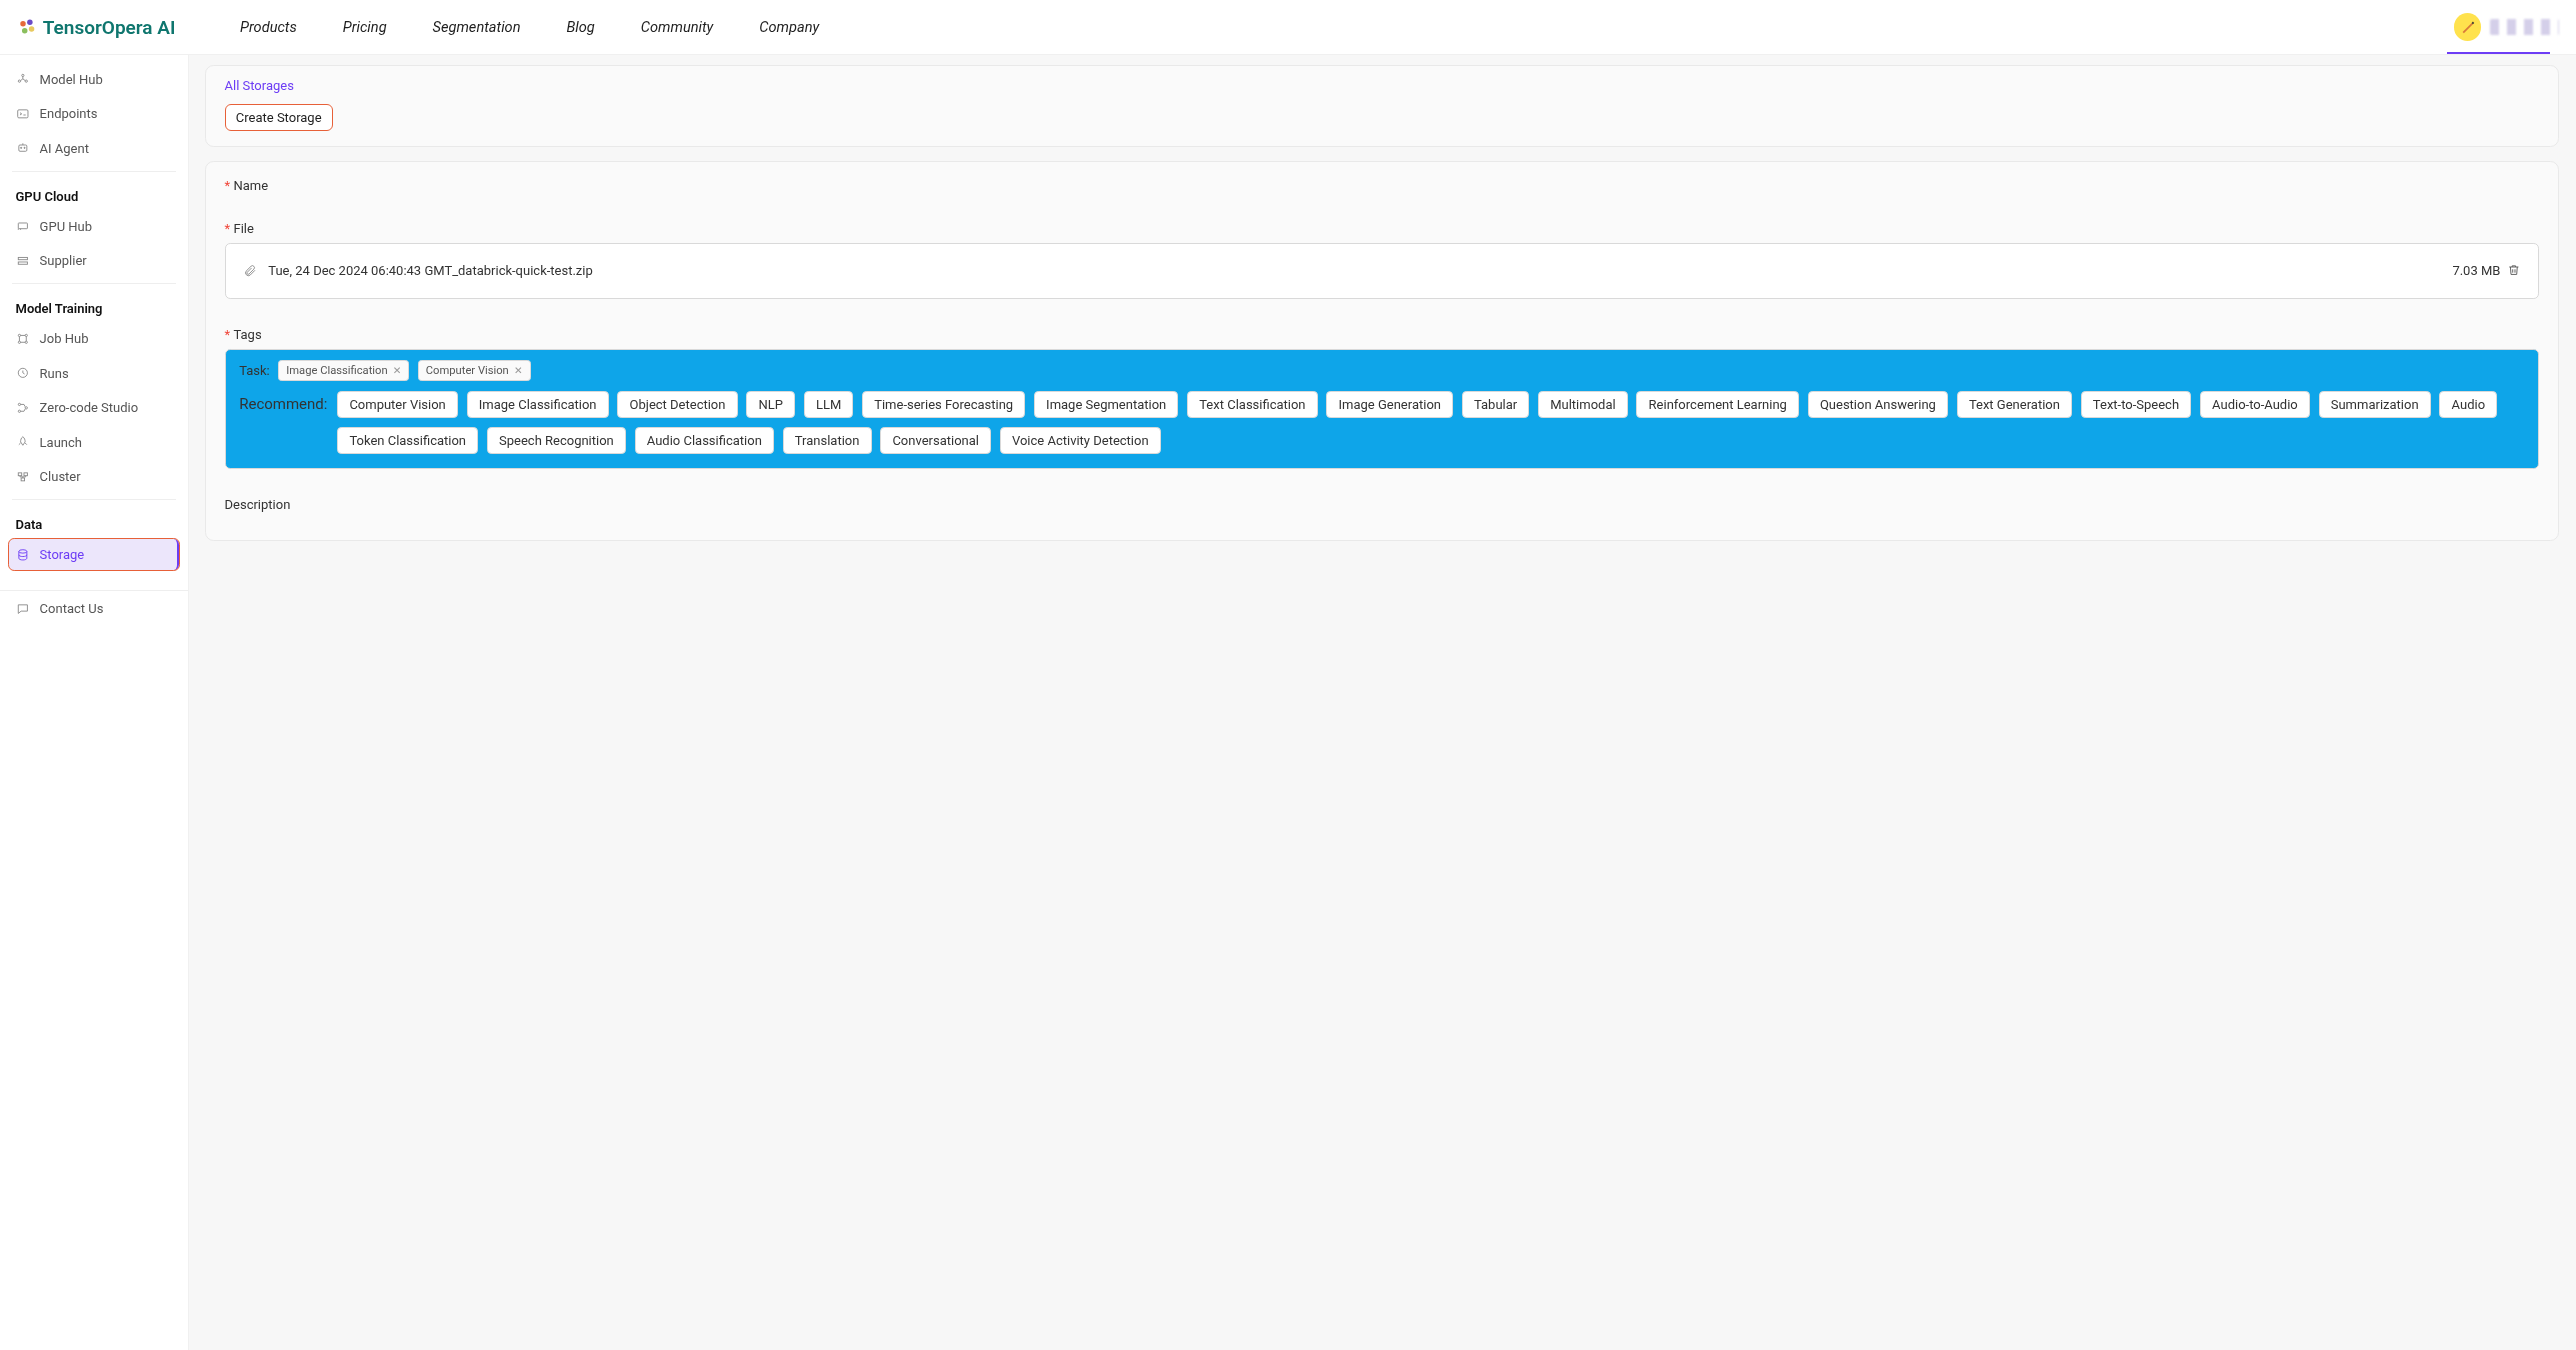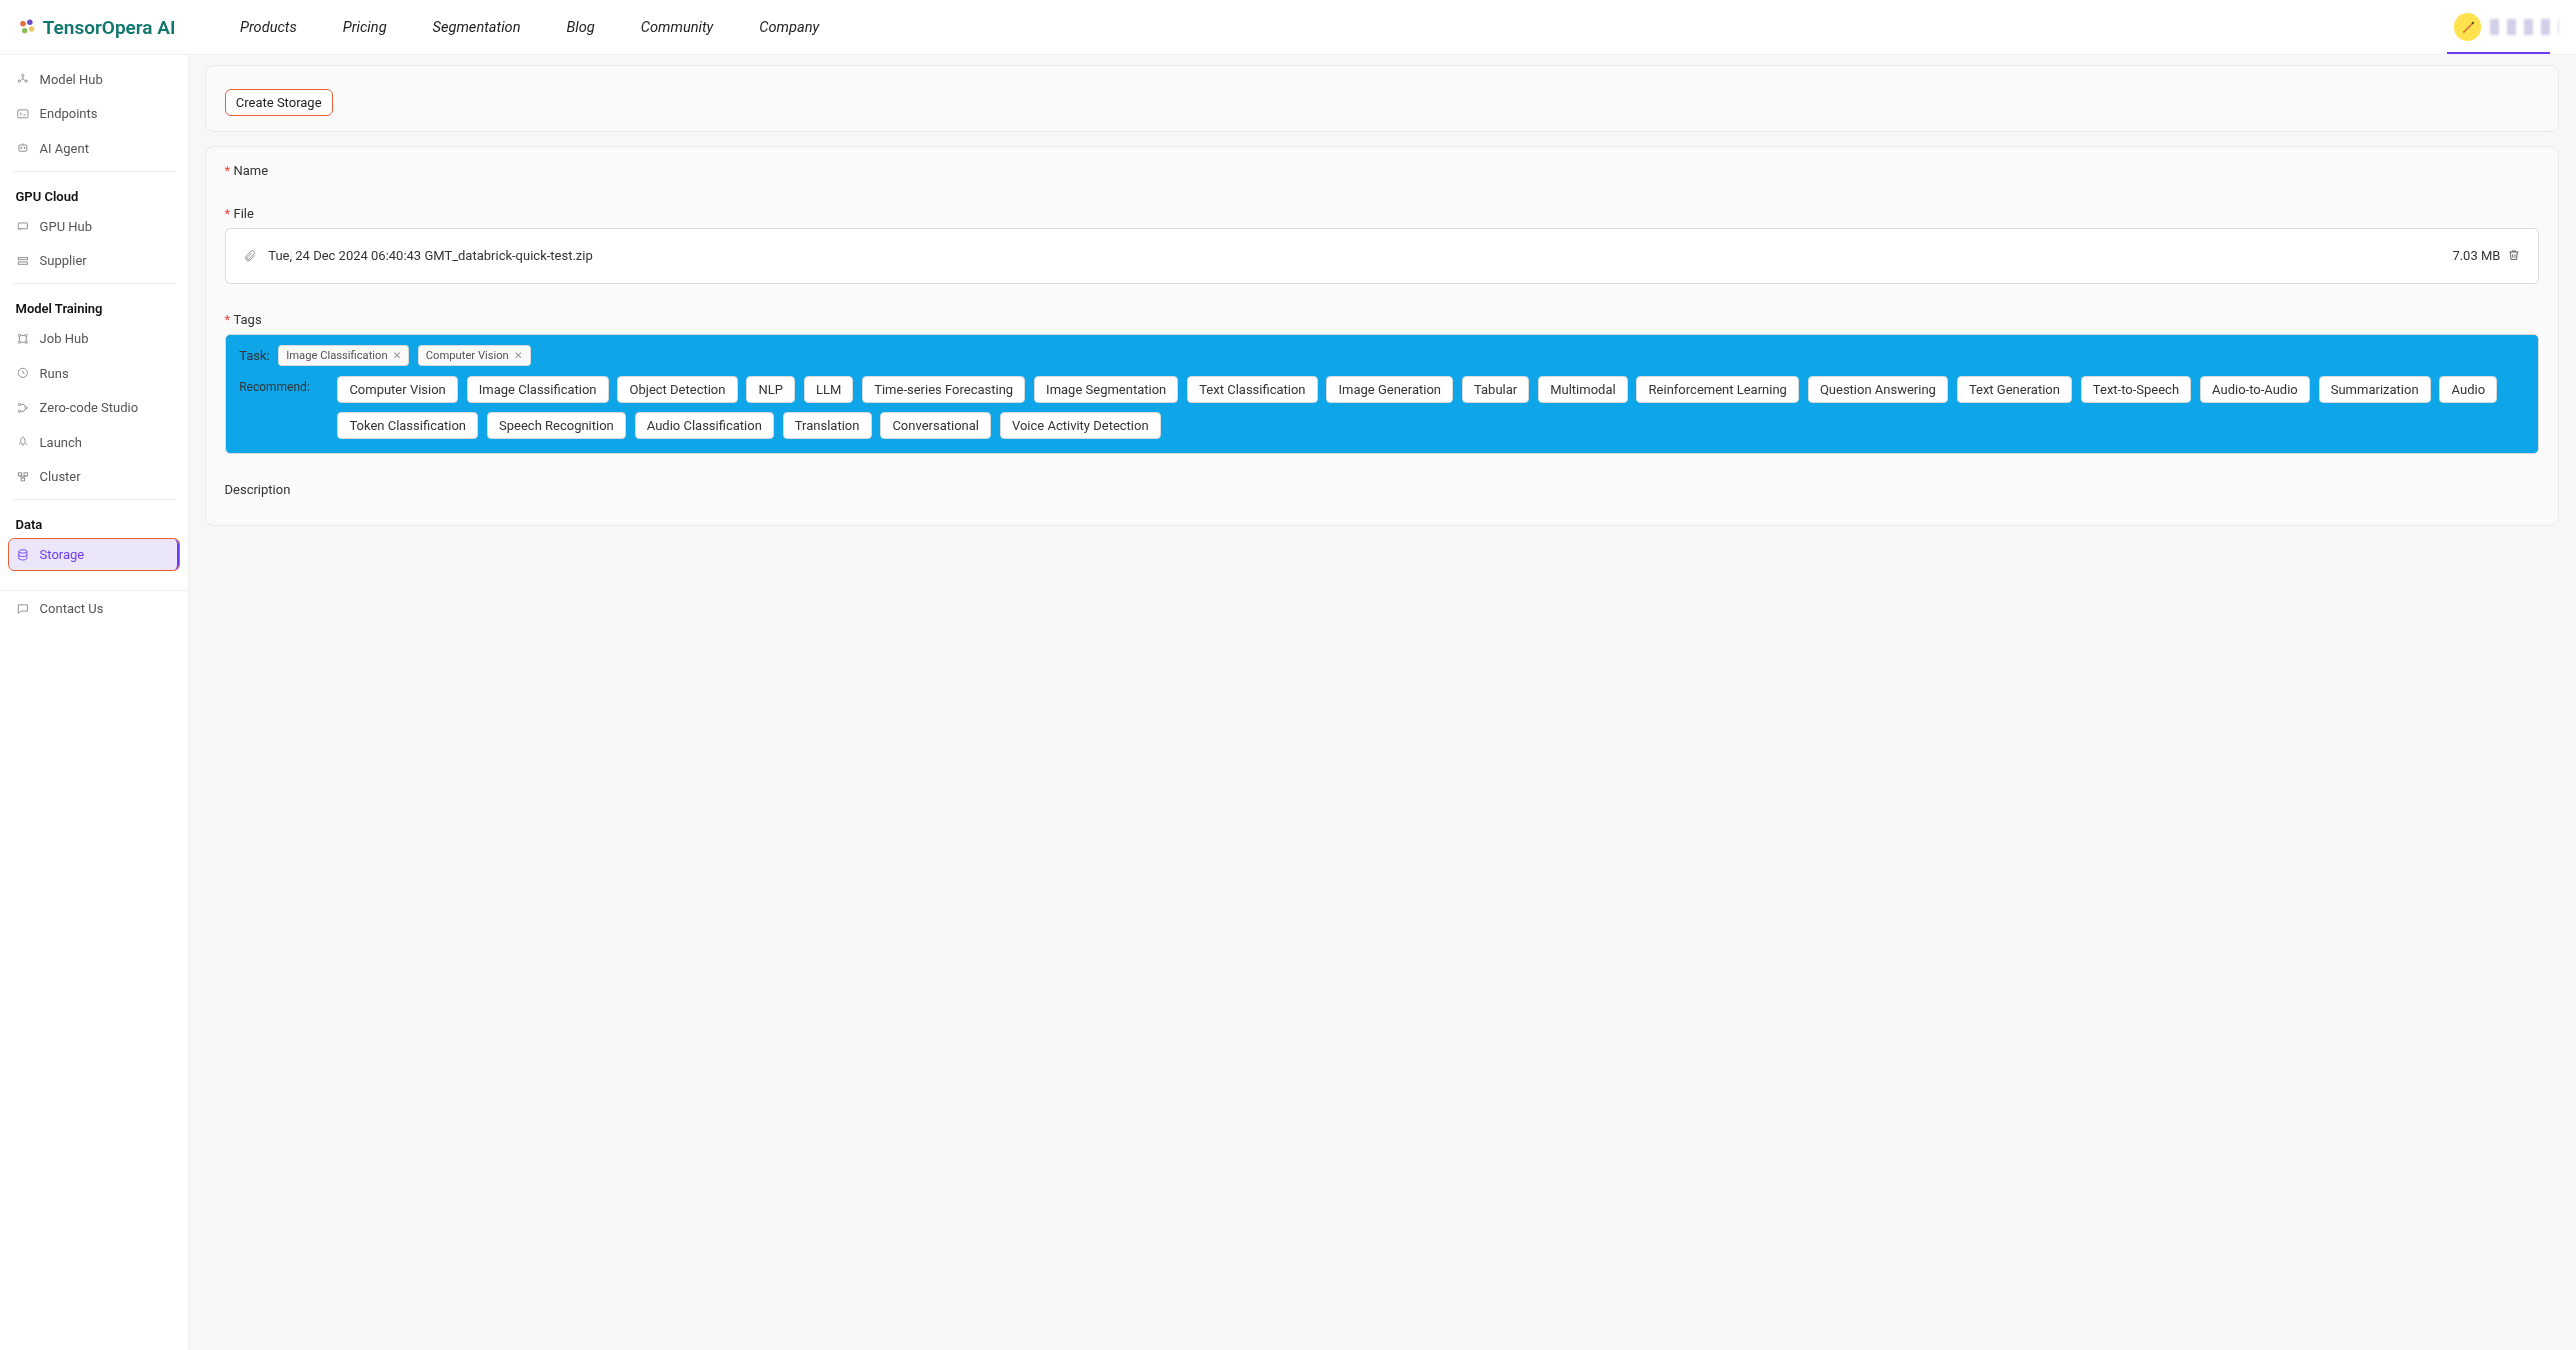--- a/index.html
+++ b/index.html
@@ -49,21 +49,21 @@
 .file-name { flex:1; display:flex; align-items:center; gap:10.3px; font-size:13px; color:#333; }
 .file-size { color:#333; font-size:13px; margin-right:6.9px; }
 .trash { cursor:pointer; color:#555; }
 
 .tags-box { border: 0.9px solid #d9d9d9; border-radius: 5.2px; background:#0ea5e9; padding: 10.3px 13.7px 13.7px; }
 .task-row { display:flex; align-items:center; gap:8.6px; margin-bottom:10.3px; flex-wrap:wrap; }
 .task-label { font-size:13px; color:#333; }
 .chip-sel { display:inline-flex; align-items:center; gap:5.2px; border:0.9px solid #d9d9d9; border-radius:3.4px; padding:2.6px 6.9px; font-size:11.2px; color:#555; background:#fafafa; }
 .chip-sel .x { cursor:pointer; color:#999; font-size:10.3px; }
 .recommend-row { display:flex; gap:12px; align-items:flex-start; }
-.recommend-label { font-size:12px; color:#333; padding-top:4.3px; width: 86px; }
+.recommend-label { font-size:15px; color:#333; padding-top:4.3px; width: 86px; }
 .chips-wrap { display:flex; flex-wrap:wrap; gap:8.6px; flex:1; }
 .chip { border:0.9px solid #d9d9d9; border-radius:4.3px; padding:5.2px 11.2px; font-size:13px; color:#333; cursor:pointer; background:#fff; }
 
 .desc-box { border: 0.9px solid #d9d9d9; border-radius: 5.2px; background:#fff; display:flex; height: 77px; overflow:hidden; }
 .outline-pane { width: 215px; border-right: 0.9px dashed #d9d9d9; }
 .outline-header { padding: 5.2px 10.3px; font-size: 11.2px; color: #555; border-bottom: 0.9px dashed #d9d9d9; }
 .desc-body { flex:1; padding: 6.9px 62px; font-size:13.7px; color:#333; }
 </style>
 </head>
 <body>
@@ -230,20 +230,21 @@
             <path d="M4 5h16v11H9l-5 4V5z"></path>
           </svg>
         </span>
       <span>Contact Us</span>
     </div>
   </aside>
 
   <main class="main">
 
     <div class="card bc-card">
+      <div class="breadcrumb">All Storages</div>
       <span class="create-btn">Create Storage</span>
     </div>
 
     <div class="card form-card">
 
       <div class="form-group">
         <div class="label-row">
           <span class="req">*</span><span>Name</span>
         </div>
       </div>

